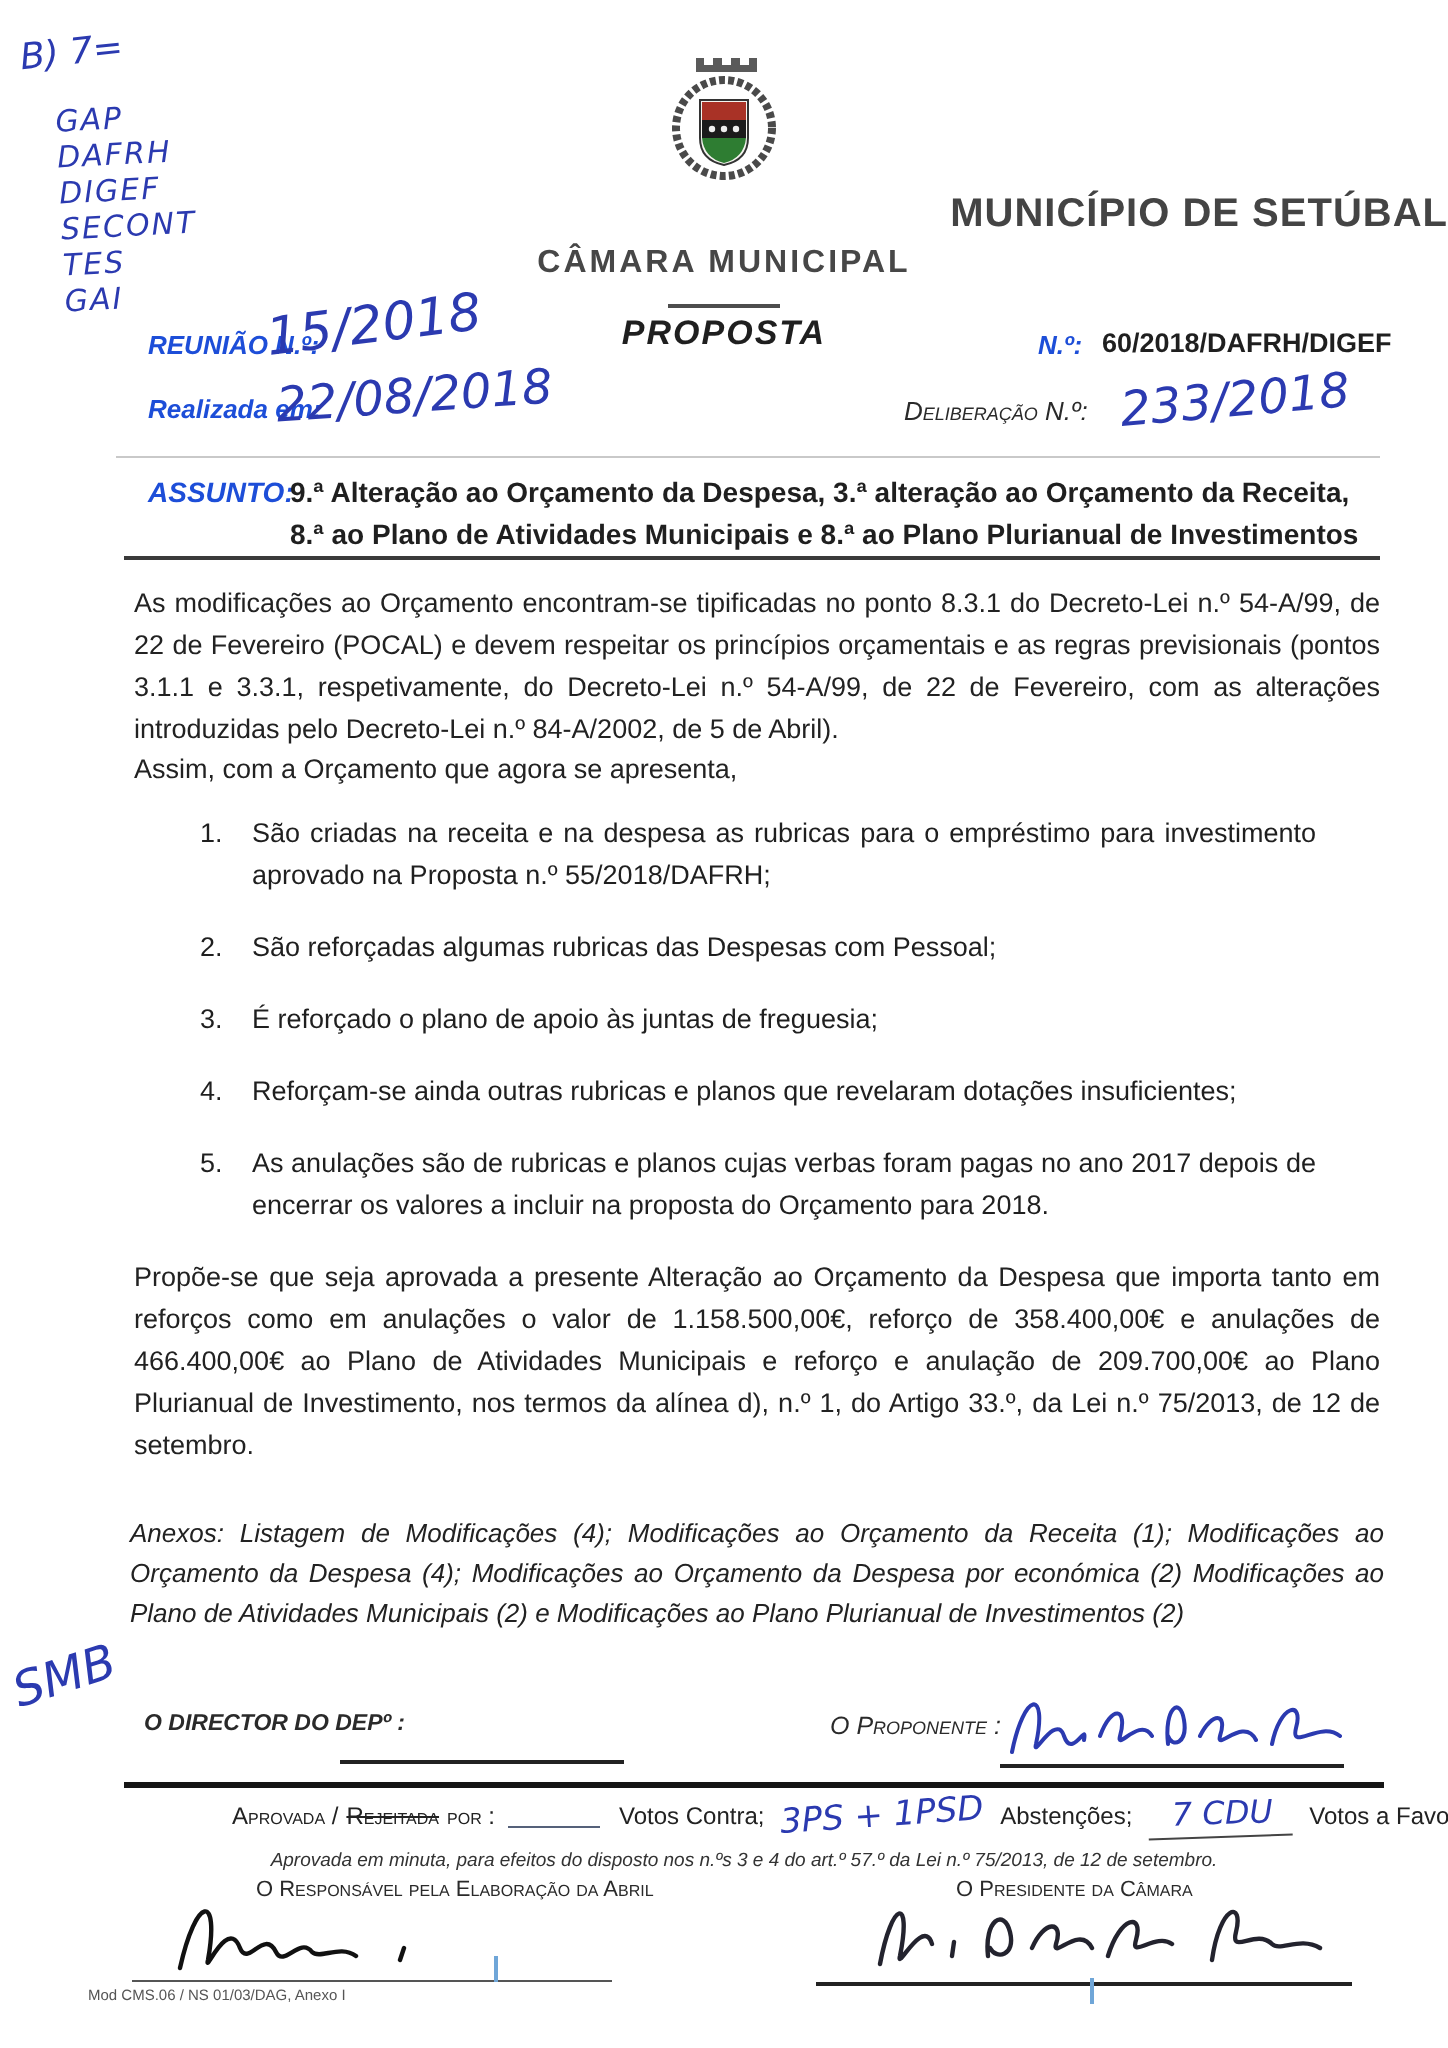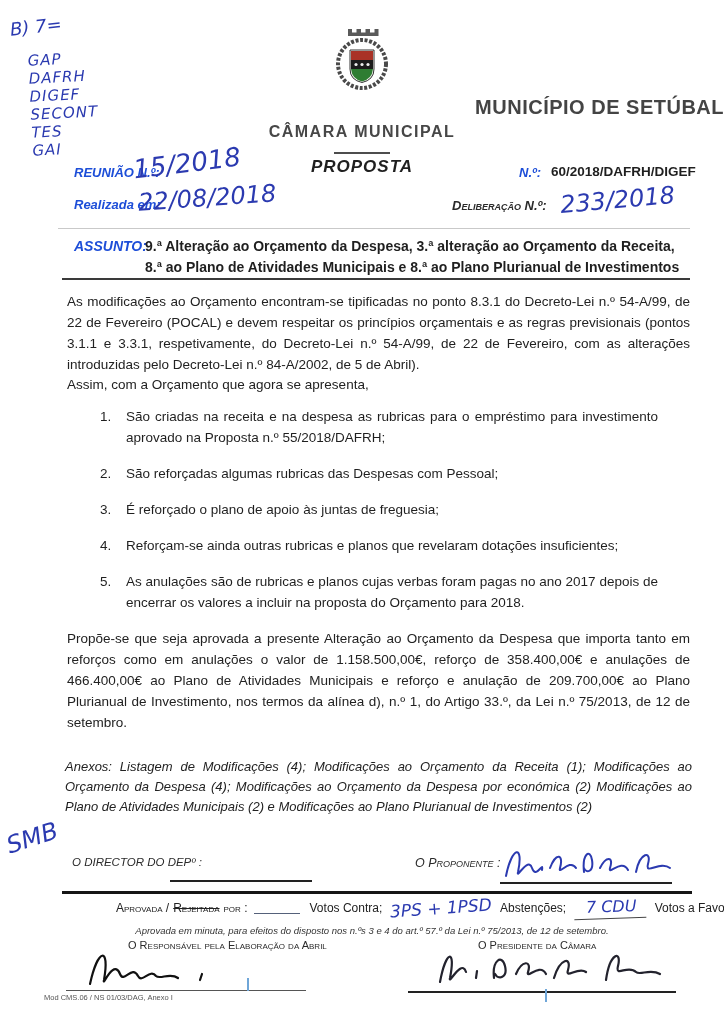--- a/index.html
+++ b/index.html
@@ -67,21 +67,21 @@
   <div class="abs cham">CÂMARA MUNICIPAL</div>
   <div class="abs hdr-div"></div>
 
   <div class="abs lbl" style="left:74px;top:165px;">REUNIÃO N.º:</div>
   <div class="abs hand hv" style="left:133px;top:148px;transform:rotate(-7deg);">15/2018</div>
   <div class="abs ital bold" style="left:262px;top:157px;width:200px;text-align:center;font-size:17px;letter-spacing:1px;">PROPOSTA</div>
   <div class="abs lbl" style="left:519px;top:165px;">N.º:</div>
   <div class="abs bold" style="left:551px;top:164px;font-size:13.5px;">60/2018/DAFRH/DIGEF</div>
   <div class="abs lbl" style="left:74px;top:197px;">Realizada em:</div>
   <div class="abs hand" style="left:138px;top:184px;font-size:24px;transform:rotate(-4deg);">22/08/2018</div>
-  <div class="abs ital sc" style="left:452px;top:198px;font-size:13px;color:#2a2a2a;font-weight:bold;">Deliberação N.º:</div>
+  <div class="abs ital sc" style="left:452px;top:198px;font-size:13px;color:#2a2a2a;">Deliberação N.º:</div>
   <div class="abs hand" style="left:560px;top:186px;font-size:24px;transform:rotate(-5deg);">233/2018</div>
 
   <div class="abs" style="left:58px;top:228px;width:632px;height:1px;background:#c9c9c9;"></div>
 
   <div class="abs lbl" style="left:74px;top:238px;font-size:14px;">ASSUNTO:</div>
   <div class="abs bold" style="left:145px;top:236px;width:552px;font-size:14px;line-height:21px;">
     <div>9.ª Alteração ao Orçamento da Despesa, 3.ª alteração ao Orçamento da Receita,</div>
     <div>8.ª ao Plano de Atividades Municipais e 8.ª ao Plano Plurianual de Investimentos</div>
   </div>
   <div class="abs rule" style="left:62px;top:278px;width:628px;height:2px;"></div>
@@ -110,21 +110,21 @@
       <span class="n">5.</span>
       <span class="t">As anulações são de rubricas e planos cujas verbas foram pagas no ano 2017 depois de encerrar os valores a incluir na proposta do Orçamento para 2018.</span>
     </div>
   </div>
 
   <div class="abs para just" style="left:67px;top:628px;width:623px;">Propõe-se que seja aprovada a presente Alteração ao Orçamento da Despesa que importa tanto em reforços como em anulações o valor de 1.158.500,00€, reforço de 358.400,00€ e anulações de 466.400,00€ ao Plano de Atividades Municipais e reforço e anulação de 209.700,00€ ao Plano Plurianual de Investimento, nos termos da alínea d), n.º 1, do Artigo 33.º, da Lei n.º 75/2013, de 12 de setembro.</div>
   <div class="abs ital just" style="left:65px;top:757px;width:627px;font-size:13px;line-height:20px;color:#222;">Anexos: Listagem de Modificações (4); Modificações ao Orçamento da Receita (1); Modificações ao Orçamento da Despesa (4); Modificações ao Orçamento da Despesa por económica (2) Modificações ao Plano de Atividades Municipais (2) e Modificações ao Plano Plurianual de Investimentos (2)</div>
 
   <div class="abs hand" style="left:6px;top:824px;font-size:24px;transform:rotate(-18deg);">SMB</div>
 
-  <div class="abs ital" style="left:72px;top:856px;font-size:11.5px;color:#2a2a2a;">O DIRECTOR DO DEPº :</div>
+  <div class="abs ital" style="left:72px;top:856px;font-size:11.5px;color:#2a2a2a;font-weight:bold;">O DIRECTOR DO DEPº :</div>
   <div class="abs sigline" style="left:170px;top:880px;width:142px;"></div>
 
   <div class="abs ital sc" style="left:415px;top:856px;font-size:12.5px;color:#2a2a2a;">O Proponente :</div>
   <div class="abs" style="left:498px;top:838px;">
     <svg width="180" height="46" viewBox="0 0 180 46">
       <path d="M8,38 C14,8 26,6 20,34 C18,42 30,18 34,30 S46,22 44,32 M52,30 C58,14 66,16 62,30 C60,38 72,20 78,30 M86,34 C84,16 92,10 94,22 C96,34 88,36 86,30 M102,30 C108,18 116,18 112,30 C110,38 124,20 130,32 M138,34 C142,14 154,12 150,26 C147,38 162,22 172,30" fill="none" stroke="#2b3ab0" stroke-width="2" stroke-linecap="round"></path>
     </svg>
   </div>
   <div class="abs sigline" style="left:500px;top:882px;width:172px;"></div>
 

